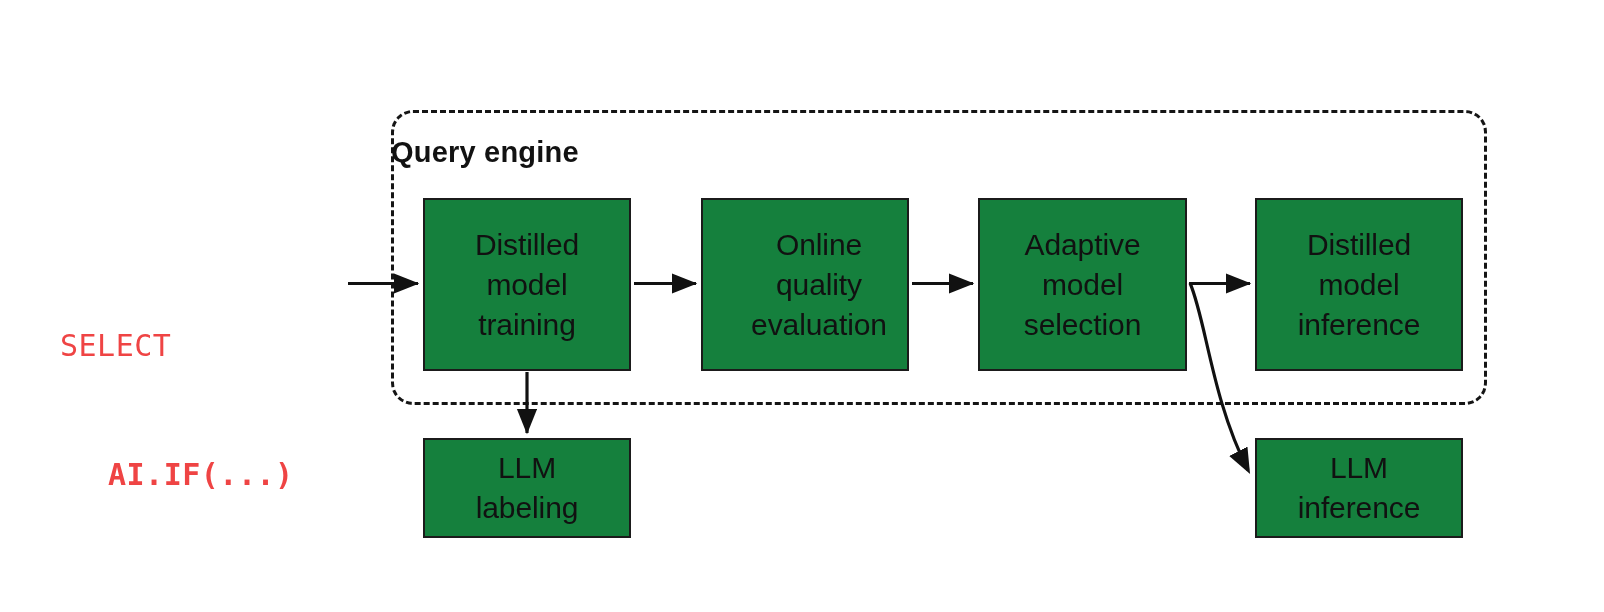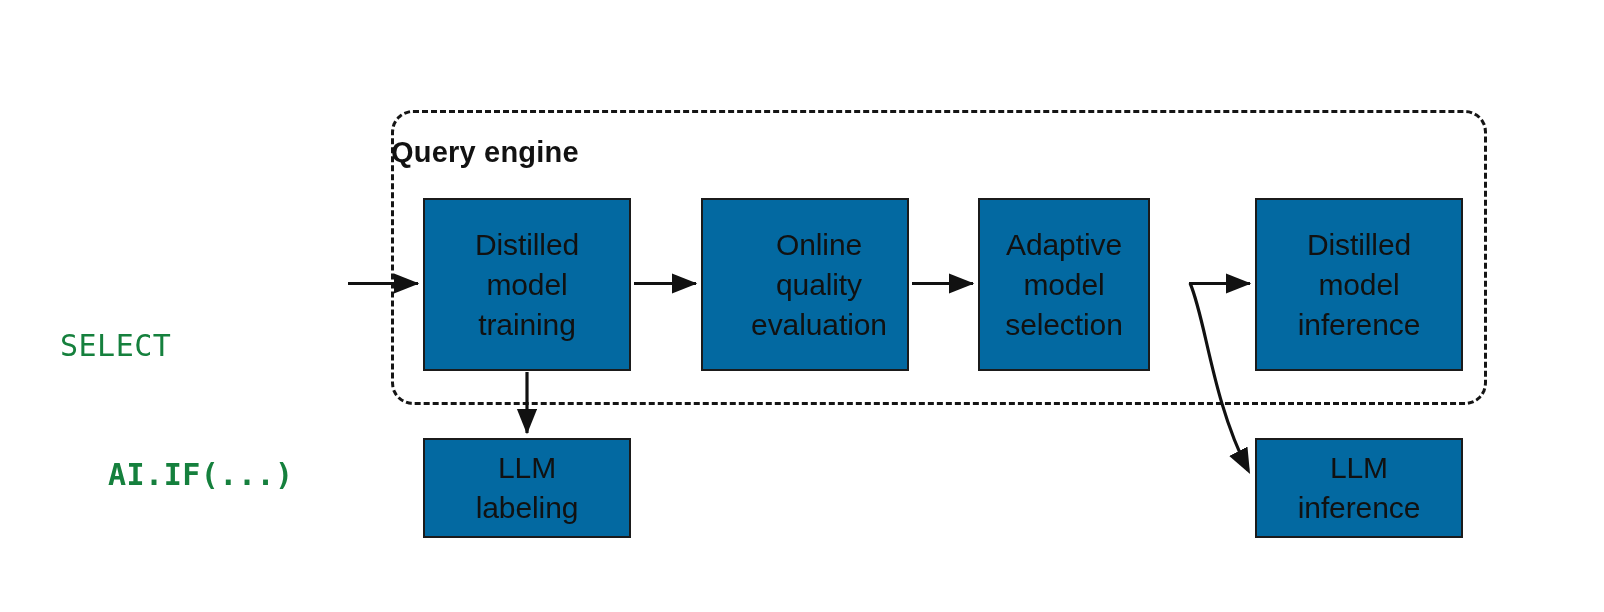--- a/index.html
+++ b/index.html
@@ -26,21 +26,21 @@
 
   
   .sql-block {
     position: absolute;
     left: 60px;
     top: 238px;
     width: 280px;
     font-family: "DejaVu Sans Mono", "Liberation Mono", monospace;
     font-size: 30px;
     line-height: 43px;
-    color: #15803d;
+    color: #ef4444;
     white-space: pre;
     letter-spacing: 0.5px;
   }
   .sql-line-1 { font-weight: 400; }
   .sql-line-2 { font-weight: 700; padding-left: 48px; }
 
   
   .engine-frame {
     position: absolute;
     left: 391px;
@@ -60,37 +60,37 @@
     text-align: left;
     font-size: 29px;
     font-weight: 700;
     color: #121212;
     letter-spacing: 0.2px;
   }
 
   
   .node {
     position: absolute;
-    background: #0369a1;
+    background: #15803d;
     border: 2.5px solid #1b1b1b;
     box-sizing: border-box;
     display: flex;
     align-items: center;
     justify-content: center;
     text-align: center;
     color: #111111;
     font-size: 30px;
     line-height: 40px;
     white-space: pre-line;
     letter-spacing: -0.1px;
   }
 
   .node-train    { left: 423px;  top: 198px; width: 208px; height: 173px; }
   .node-eval     { left: 701px;  top: 198px; width: 208px; height: 173px; padding-left: 28px; }
-  .node-select   { left: 978px;  top: 198px; width: 172px; height: 173px; }
+  .node-select   { left: 978px;  top: 198px; width: 209px; height: 173px; }
   .node-dminfer  { left: 1255px; top: 198px; width: 208px; height: 173px; }
   .node-label    { left: 423px;  top: 438px; width: 208px; height: 100px; }
   .node-llminfer { left: 1255px; top: 438px; width: 208px; height: 100px; }
 
   
   #connectors {
     position: absolute;
     left: 0;
     top: 0;
     width: 1604px;

